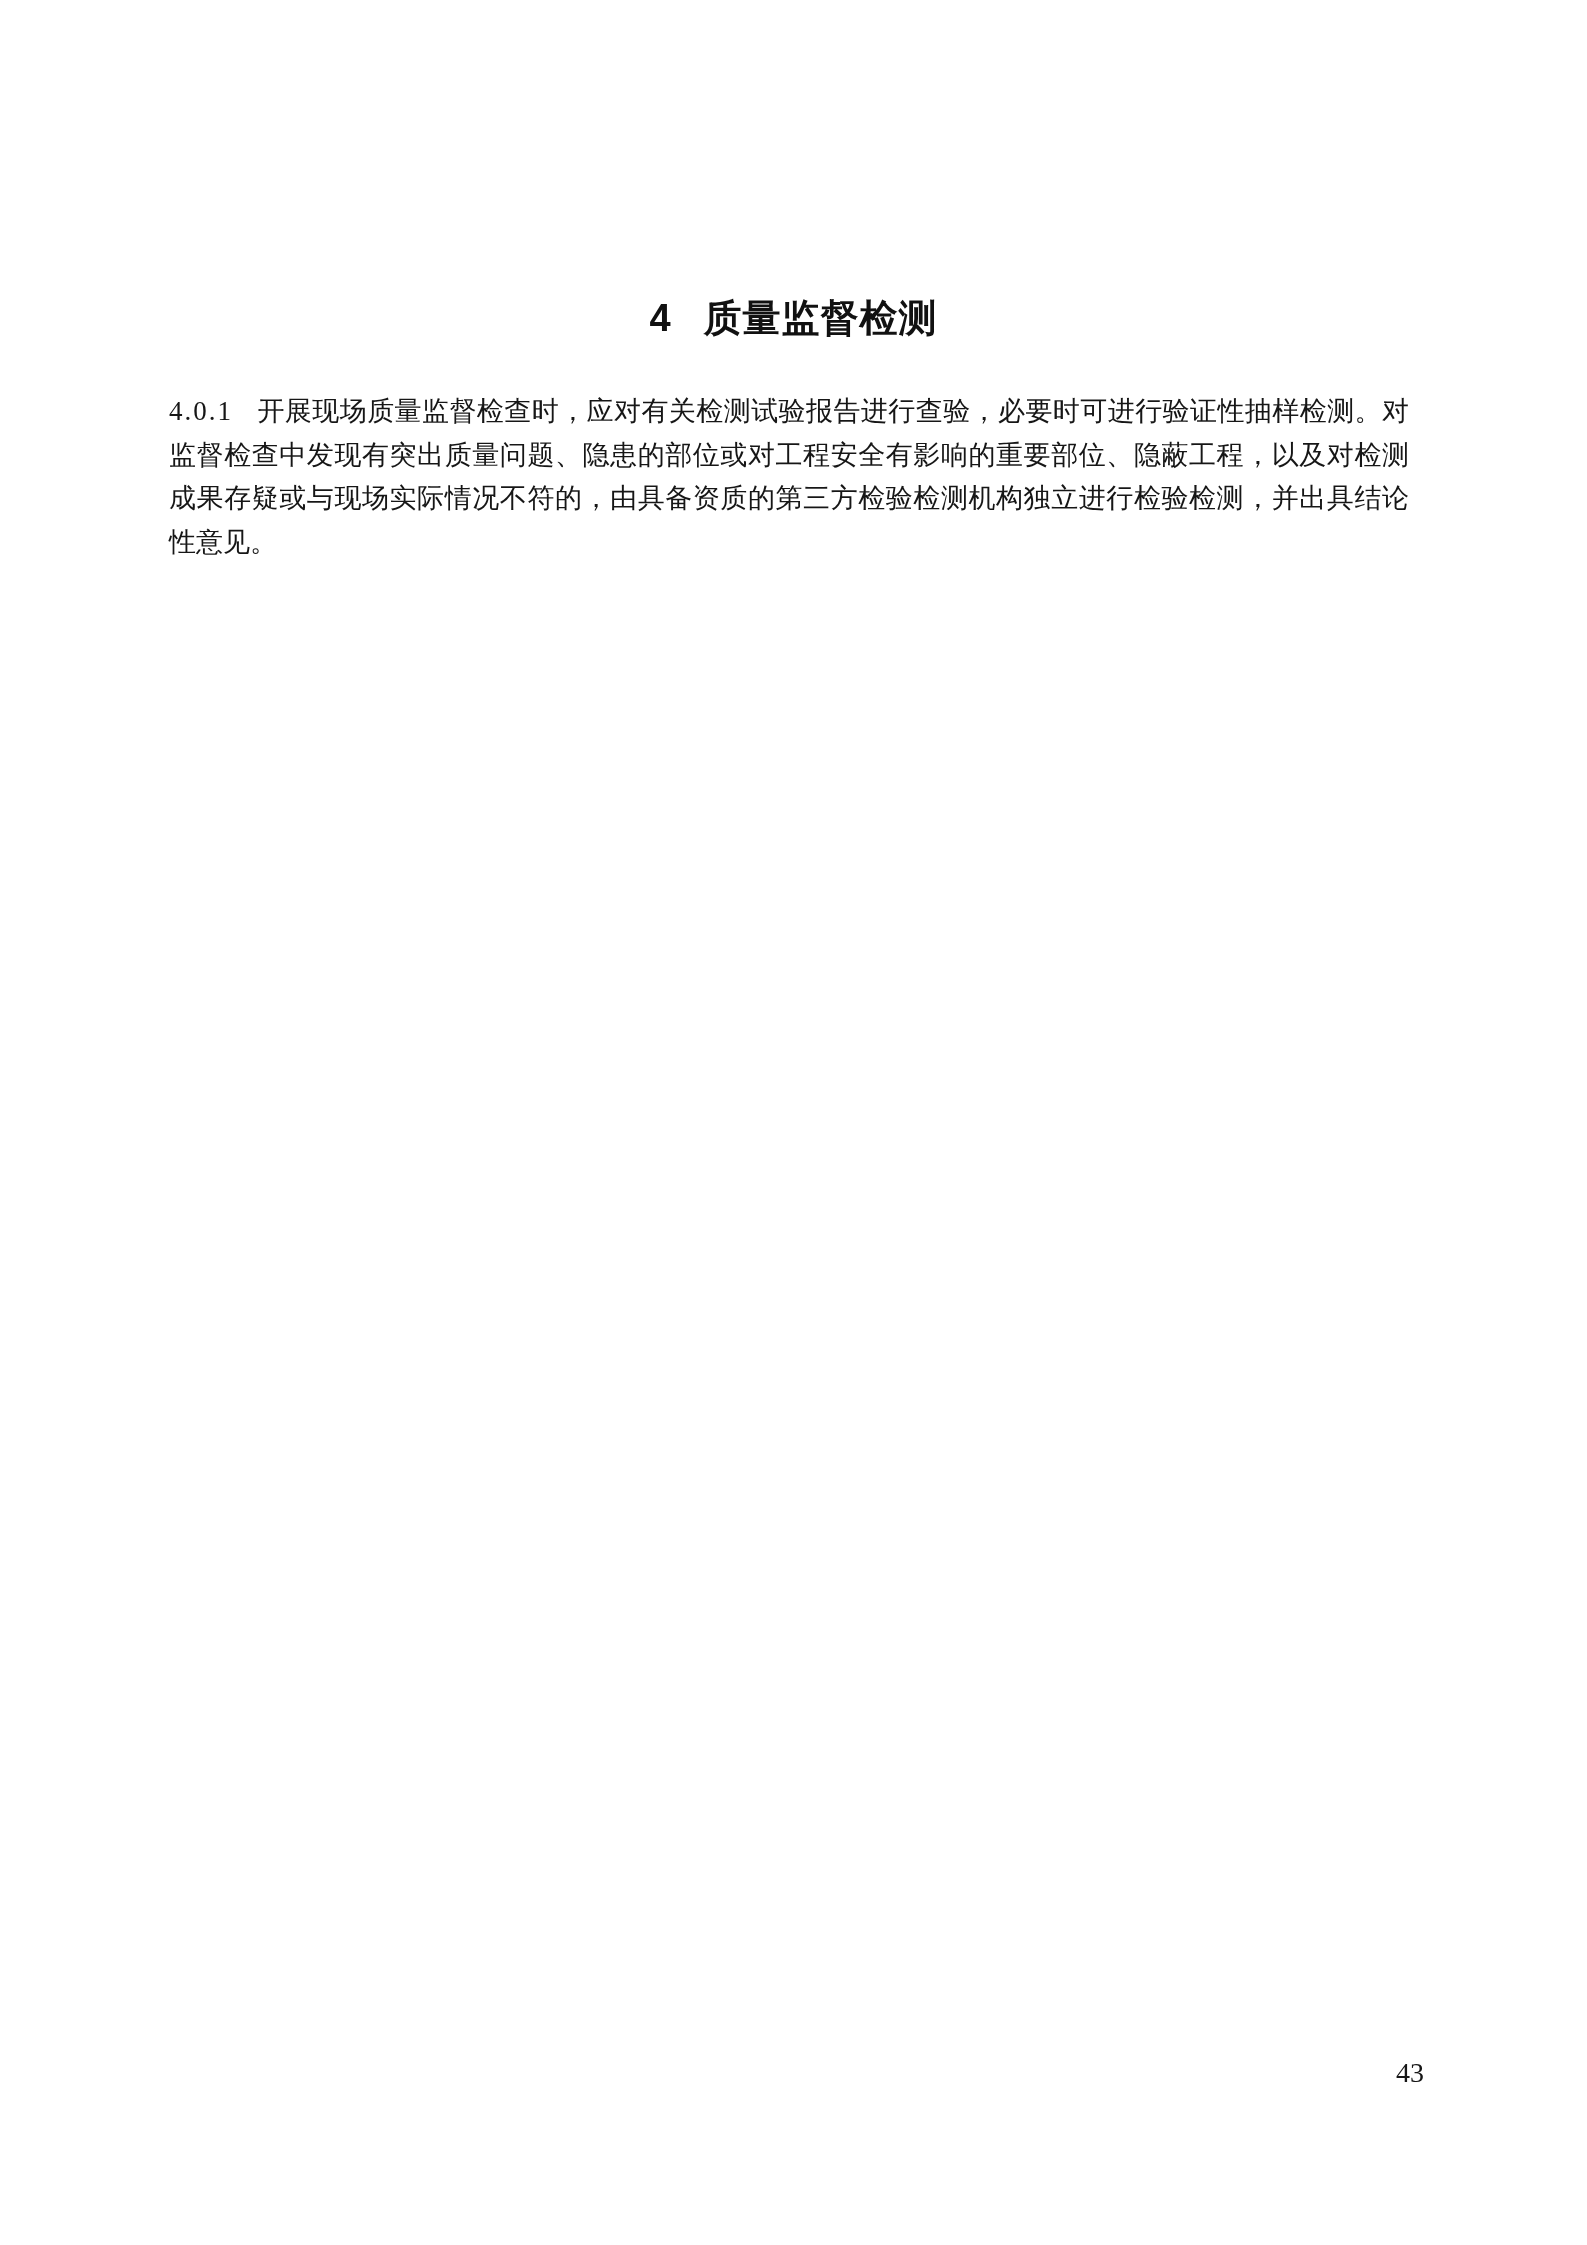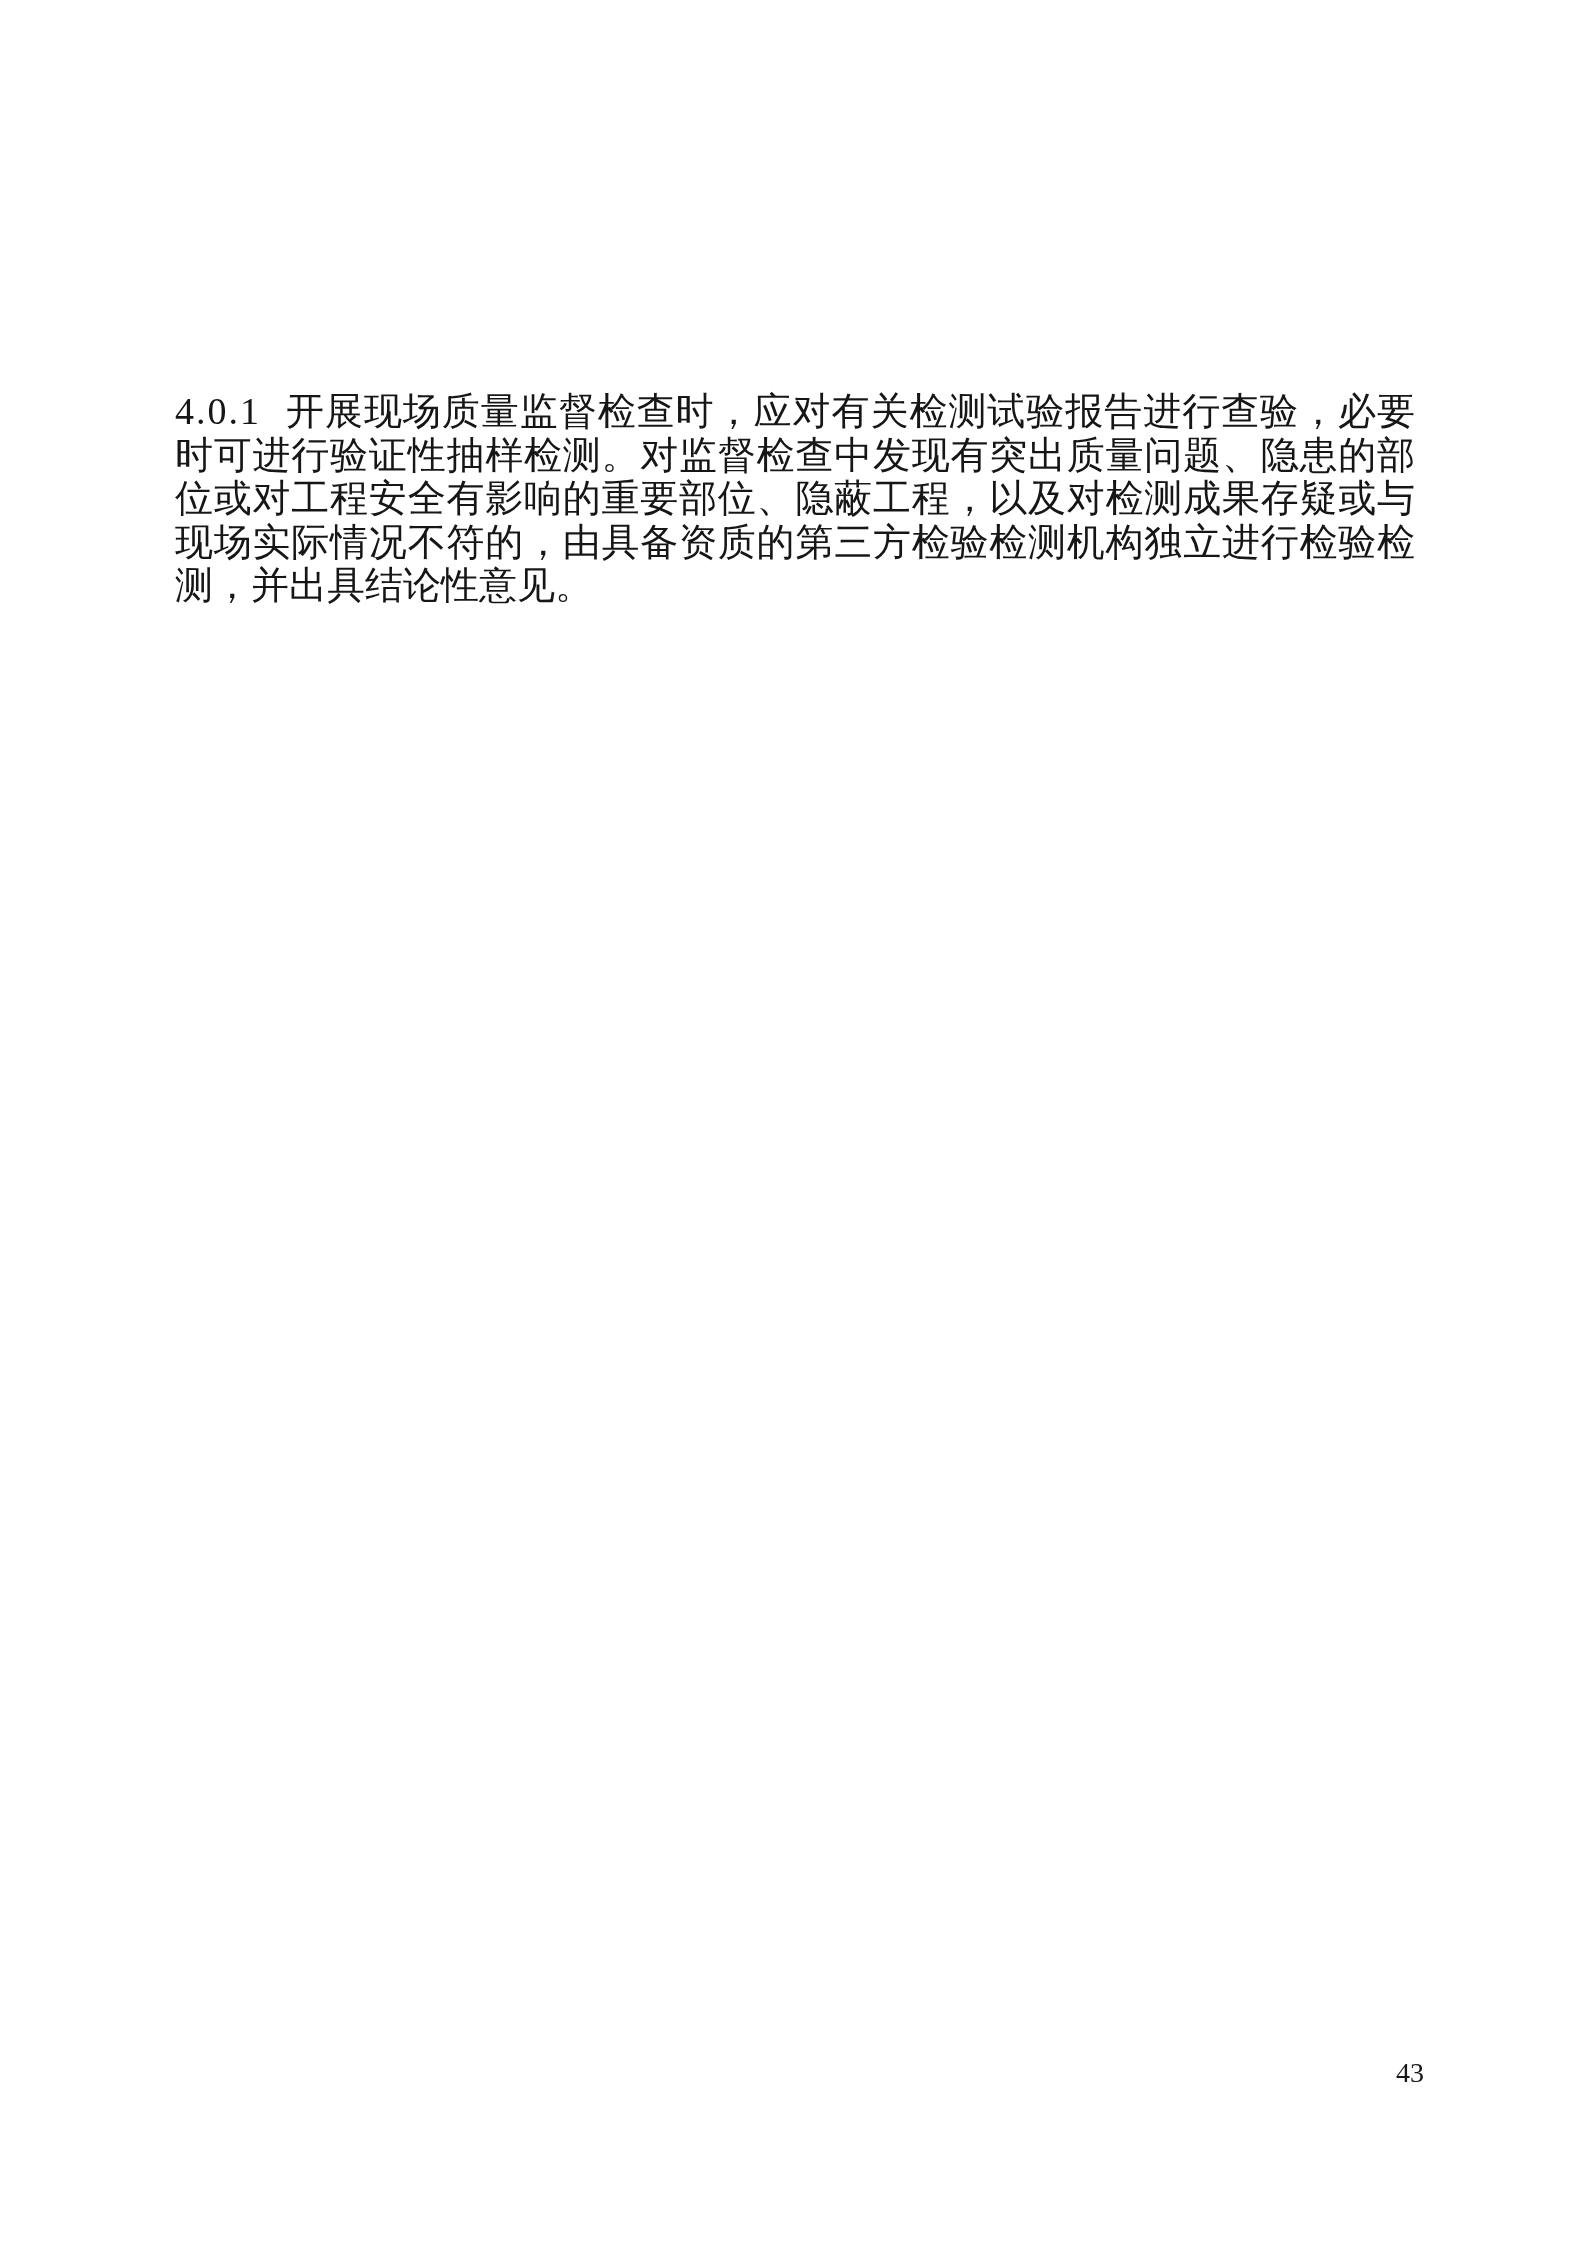--- a/index.html
+++ b/index.html
@@ -29,24 +29,24 @@
     line-height: 48px;
     color: #111111;
     letter-spacing: 1px;
   }
   .section-heading .section-number {
     margin-right: 32px;
   }
   .clause-paragraph {
     position: absolute;
     top: 390px;
-    left: 175px;
+    left: 169px;
     width: 1240px;
     margin: 0;
-    font-size: 38px;
+    font-size: 27px;
     line-height: 43.5px;
     text-align: justify;
     text-justify: inter-character;
     color: #161616;
   }
   .clause-paragraph .clause-number {
     padding-right: 24px;
     letter-spacing: 2px;
   }
   .page-number {
@@ -57,20 +57,23 @@
     line-height: 32px;
     color: #161616;
     text-align: center;
   }
 </style>
 </head>
 <body>
 
 <div class="page">
 
+  <h1 class="section-heading">
+    <span class="section-number">4</span><span>质量监督检测</span>
+  </h1>
 
   <p class="clause-paragraph">
     <span class="clause-number">4.0.1</span><span>开展现场质量监督检查时，应对有关检测试验报告进行查验，必要时可进行验证性抽样检测。对监督检查中发现有突出质量问题、隐患的部位或对工程安全有影响的重要部位、隐蔽工程，以及对检测成果存疑或与现场实际情况不符的，由具备资质的第三方检验检测机构独立进行检验检测，并出具结论性意见。</span>
   </p>
 
   <div class="page-number">43</div>
 
 </div>
 
 </body></html>

